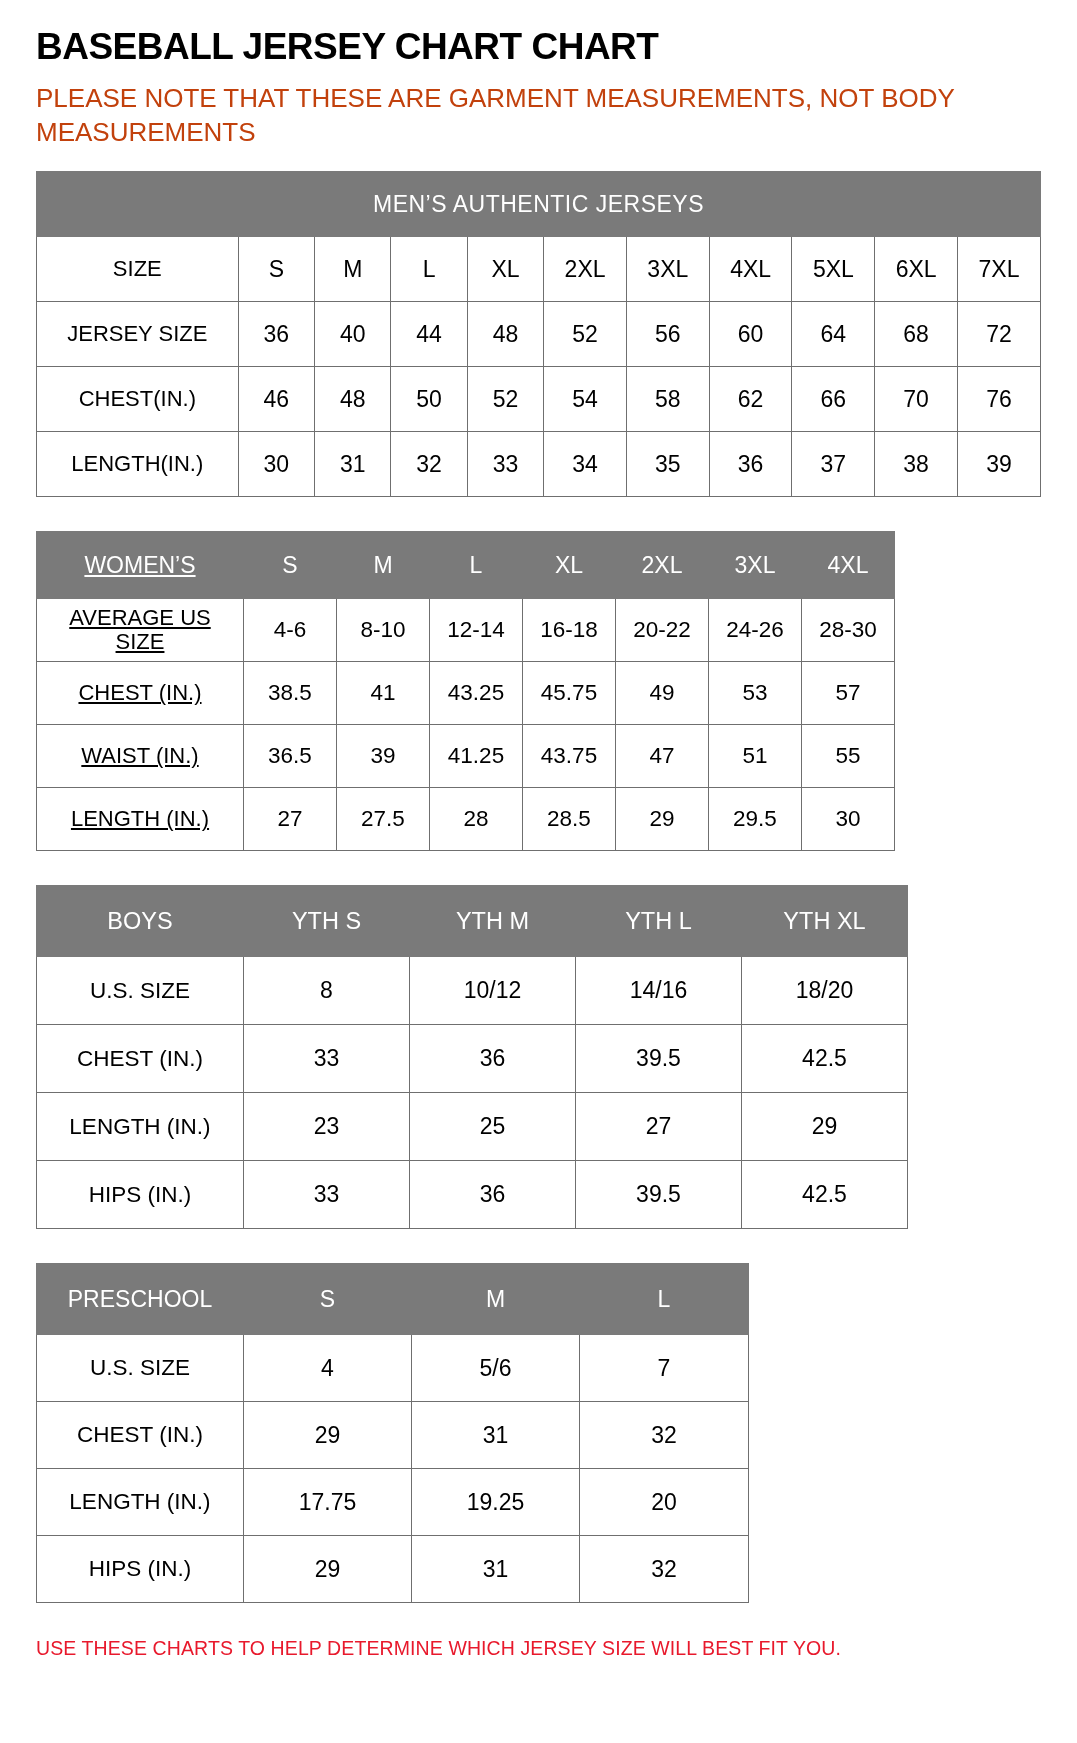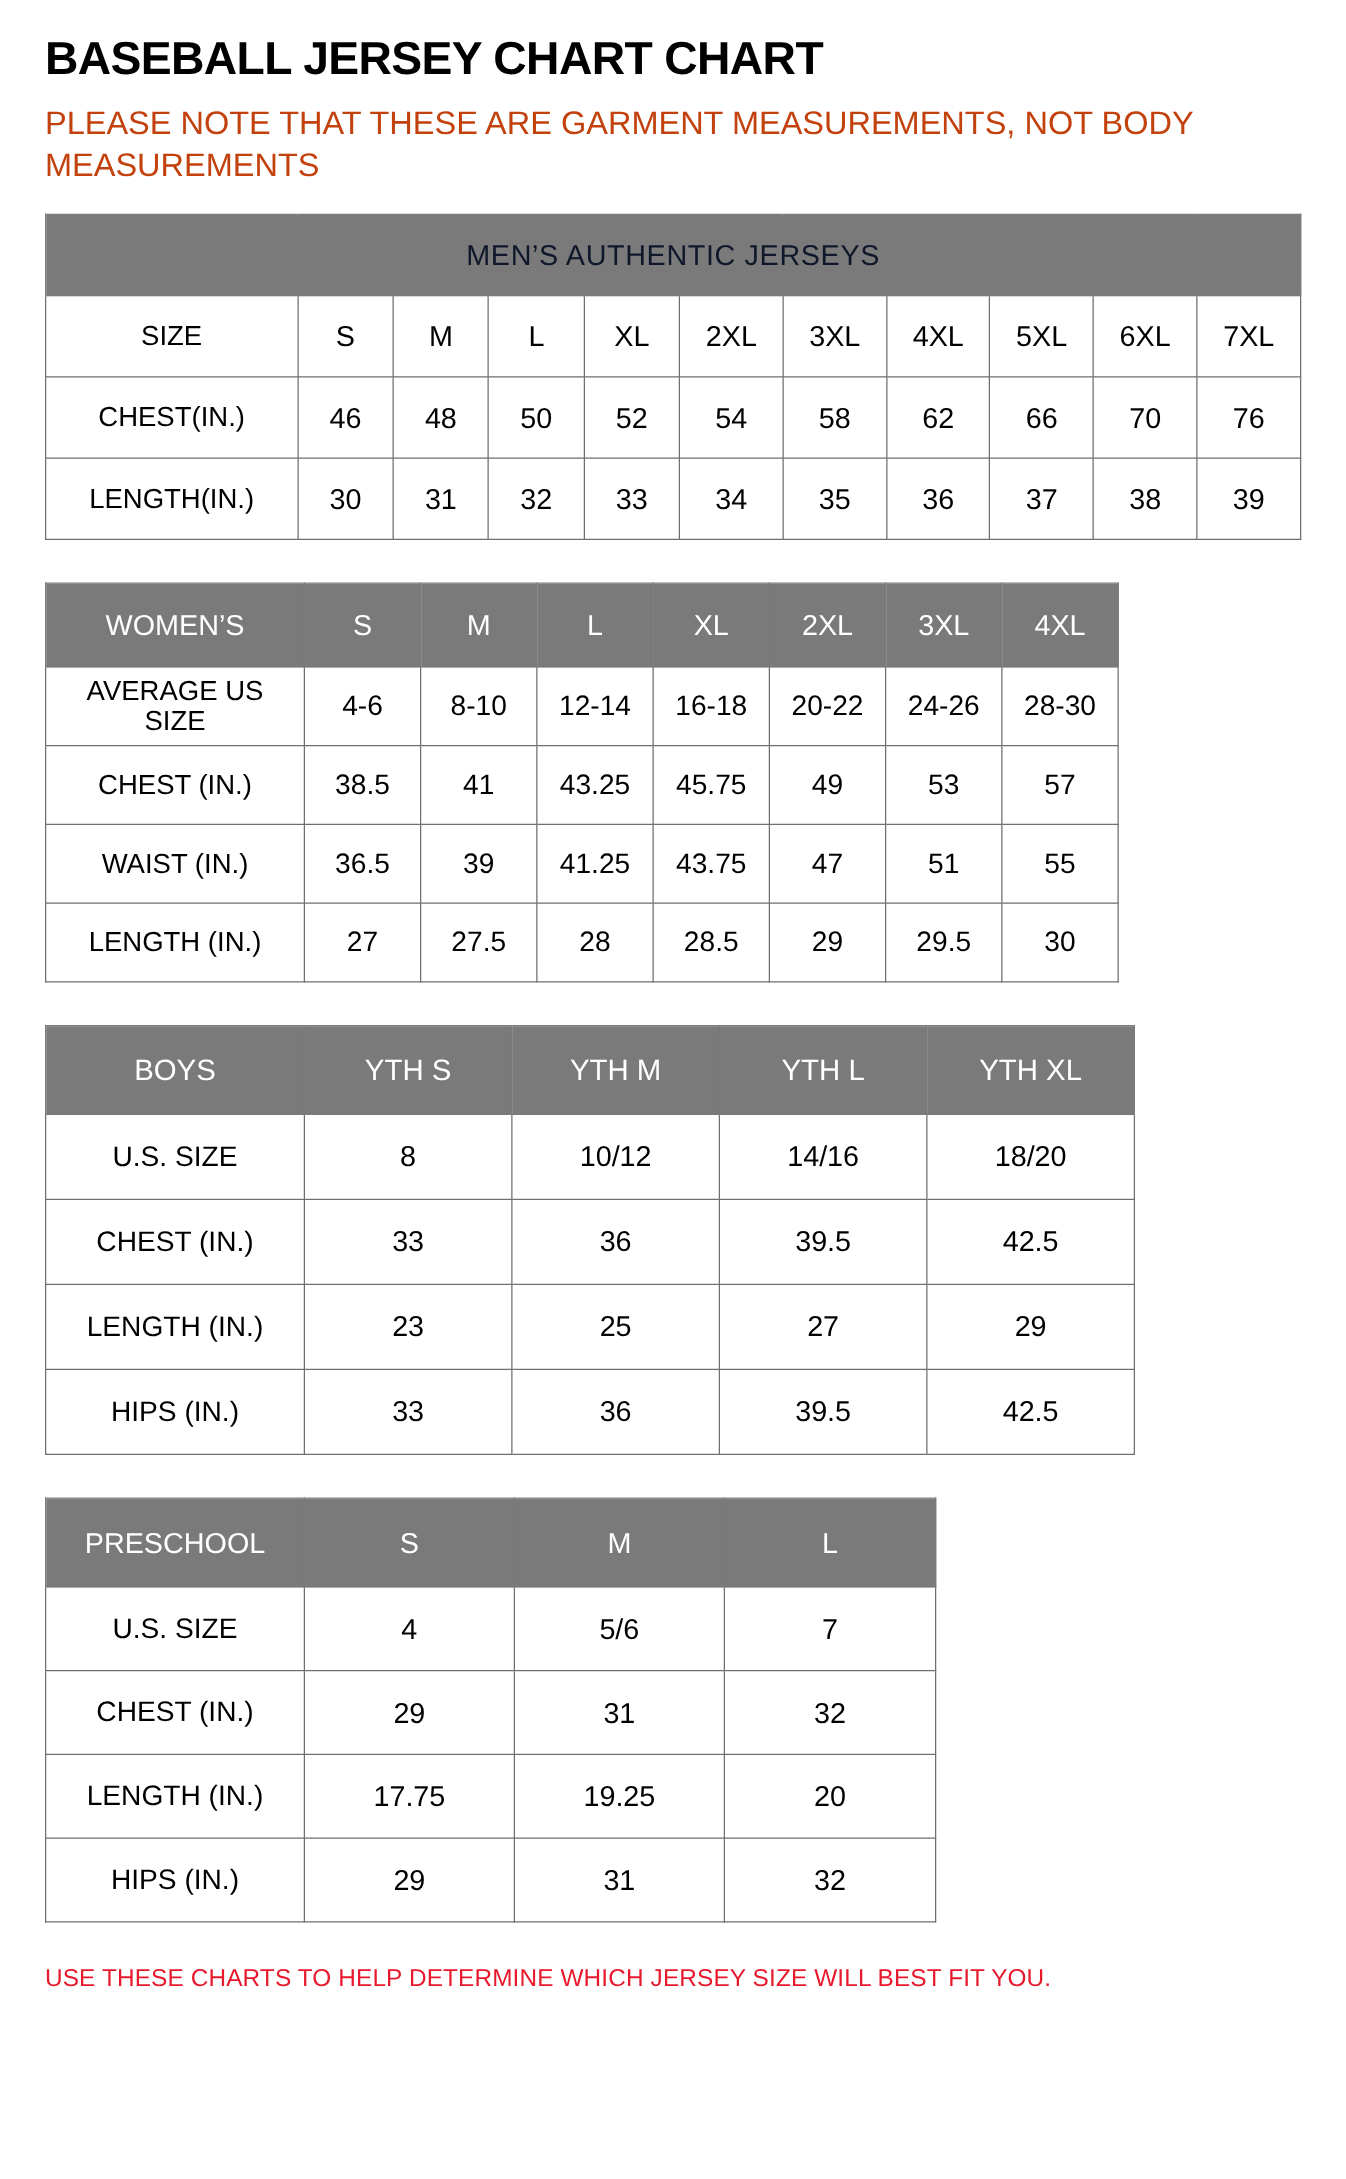--- a/index.html
+++ b/index.html
@@ -37,41 +37,41 @@
   td, th {
     border: 1px solid #6f6f6f;
     text-align: center;
     vertical-align: middle;
     font-weight: normal;
     padding: 0;
     background: #ffffff;
   }
   .banner td {
     background: #7a7a7a;
-    color: #0f172a;
+    color: #ffffff;
     font-size: 27px;
     height: 62px;
     border: 1px solid #7a7a7a;
     letter-spacing: 0.5px;
   }
   .hdr td {
     background: #7a7a7a;
     color: #ffffff;
     border: 1px solid #7a7a7a;
   }
   
   #mens-table { width: 1005px; }
   #mens-table td { height: 64px; font-size: 23px; }
   #mens-table .rowlabel { font-size: 22px; padding: 0 6px; }
 
   
   #womens-table { width: 855px; }
   #womens-table td { height: 62px; font-size: 22.5px; }
   #womens-table .hdr td { font-size: 23px; height: 66px; }
-  #womens-table .rowlabel { font-size: 22px; padding: 0 6px; }
+  #womens-table .rowlabel { font-size: 22px; padding: 0 6px; text-decoration: underline; }
   .two-line { line-height: 1.12; }
 
   
   #boys-table { width: 870px; }
   #boys-table td { height: 67px; font-size: 23px; }
   #boys-table .hdr td { font-size: 23.5px; height: 70px; }
   #boys-table .rowlabel { font-size: 22.5px; padding: 0 6px; margin-left: 30px; }
 
   
   #preschool-table { width: 712px; }
@@ -117,20 +117,33 @@
       <td>L</td>
       <td>XL</td>
       <td>2XL</td>
       <td>3XL</td>
       <td>4XL</td>
       <td>5XL</td>
       <td>6XL</td>
       <td>7XL</td>
     </tr>
     <tr>
+      <td class="rowlabel">JERSEY SIZE</td>
+      <td>36</td>
+      <td>40</td>
+      <td>44</td>
+      <td>48</td>
+      <td>52</td>
+      <td>56</td>
+      <td>60</td>
+      <td>64</td>
+      <td>68</td>
+      <td>72</td>
+    </tr>
+    <tr>
       <td class="rowlabel">CHEST(IN.)</td>
       <td>46</td>
       <td>48</td>
       <td>50</td>
       <td>52</td>
       <td>54</td>
       <td>58</td>
       <td>62</td>
       <td>66</td>
       <td>70</td>

